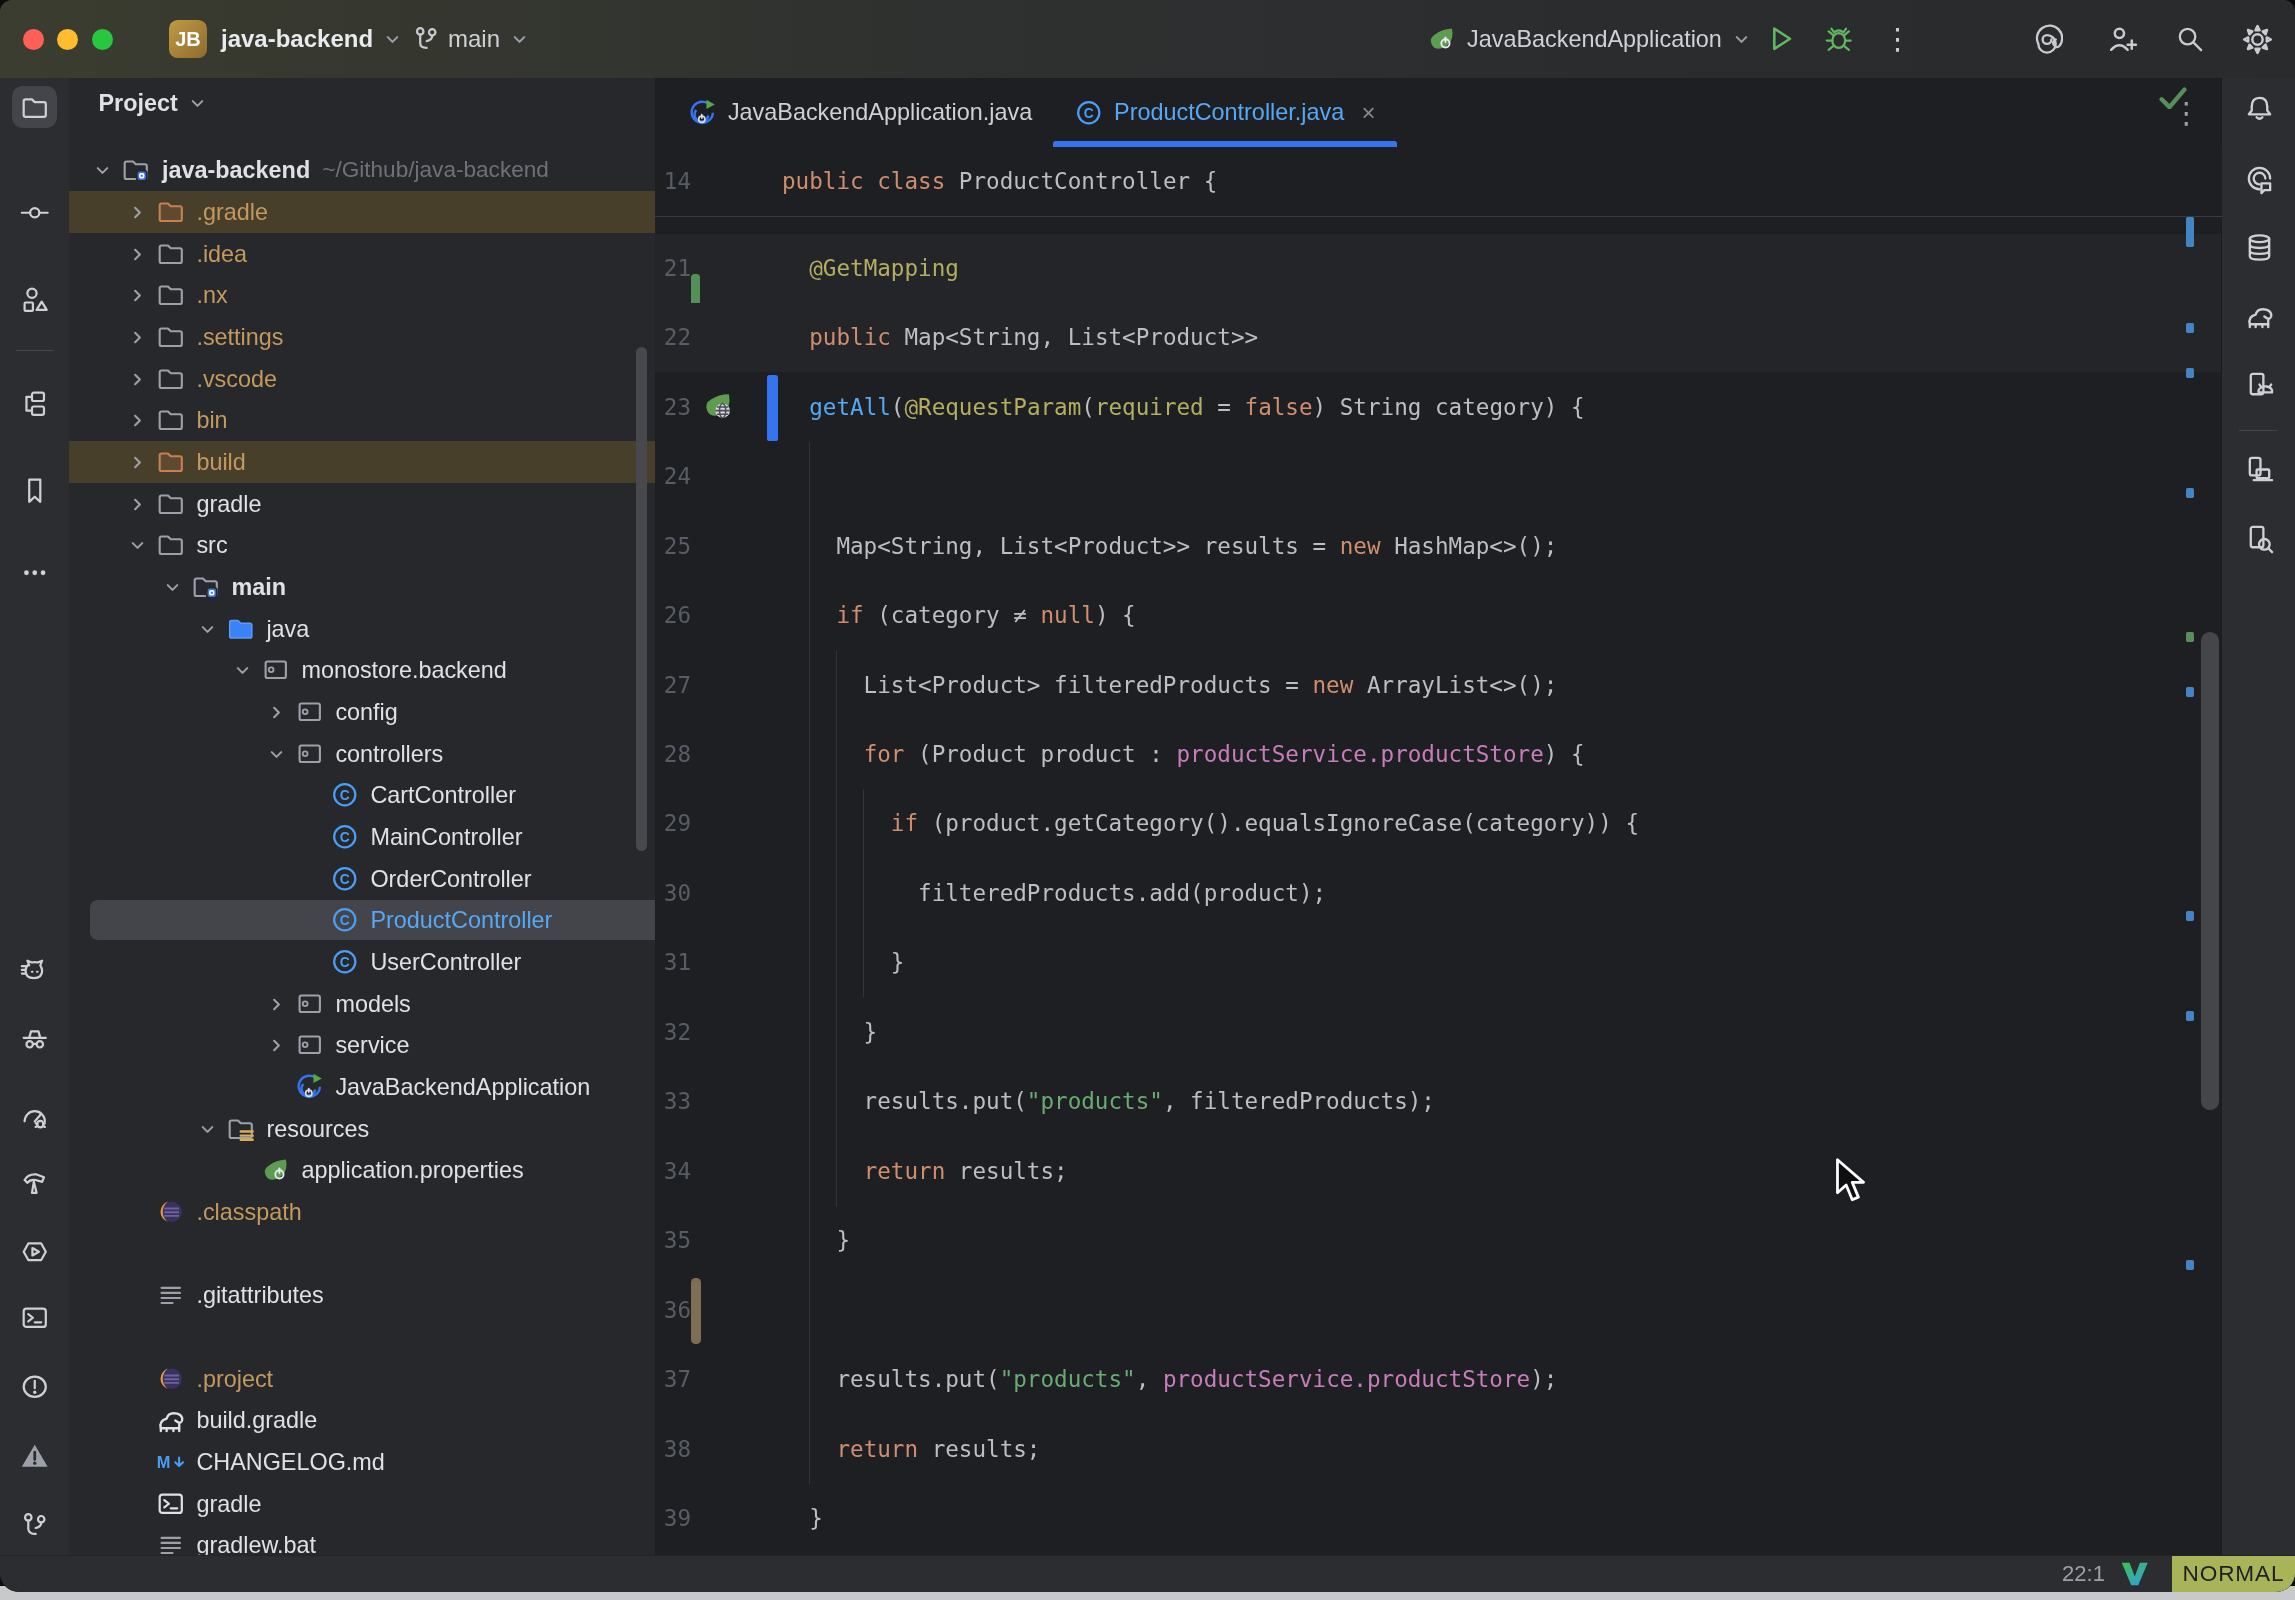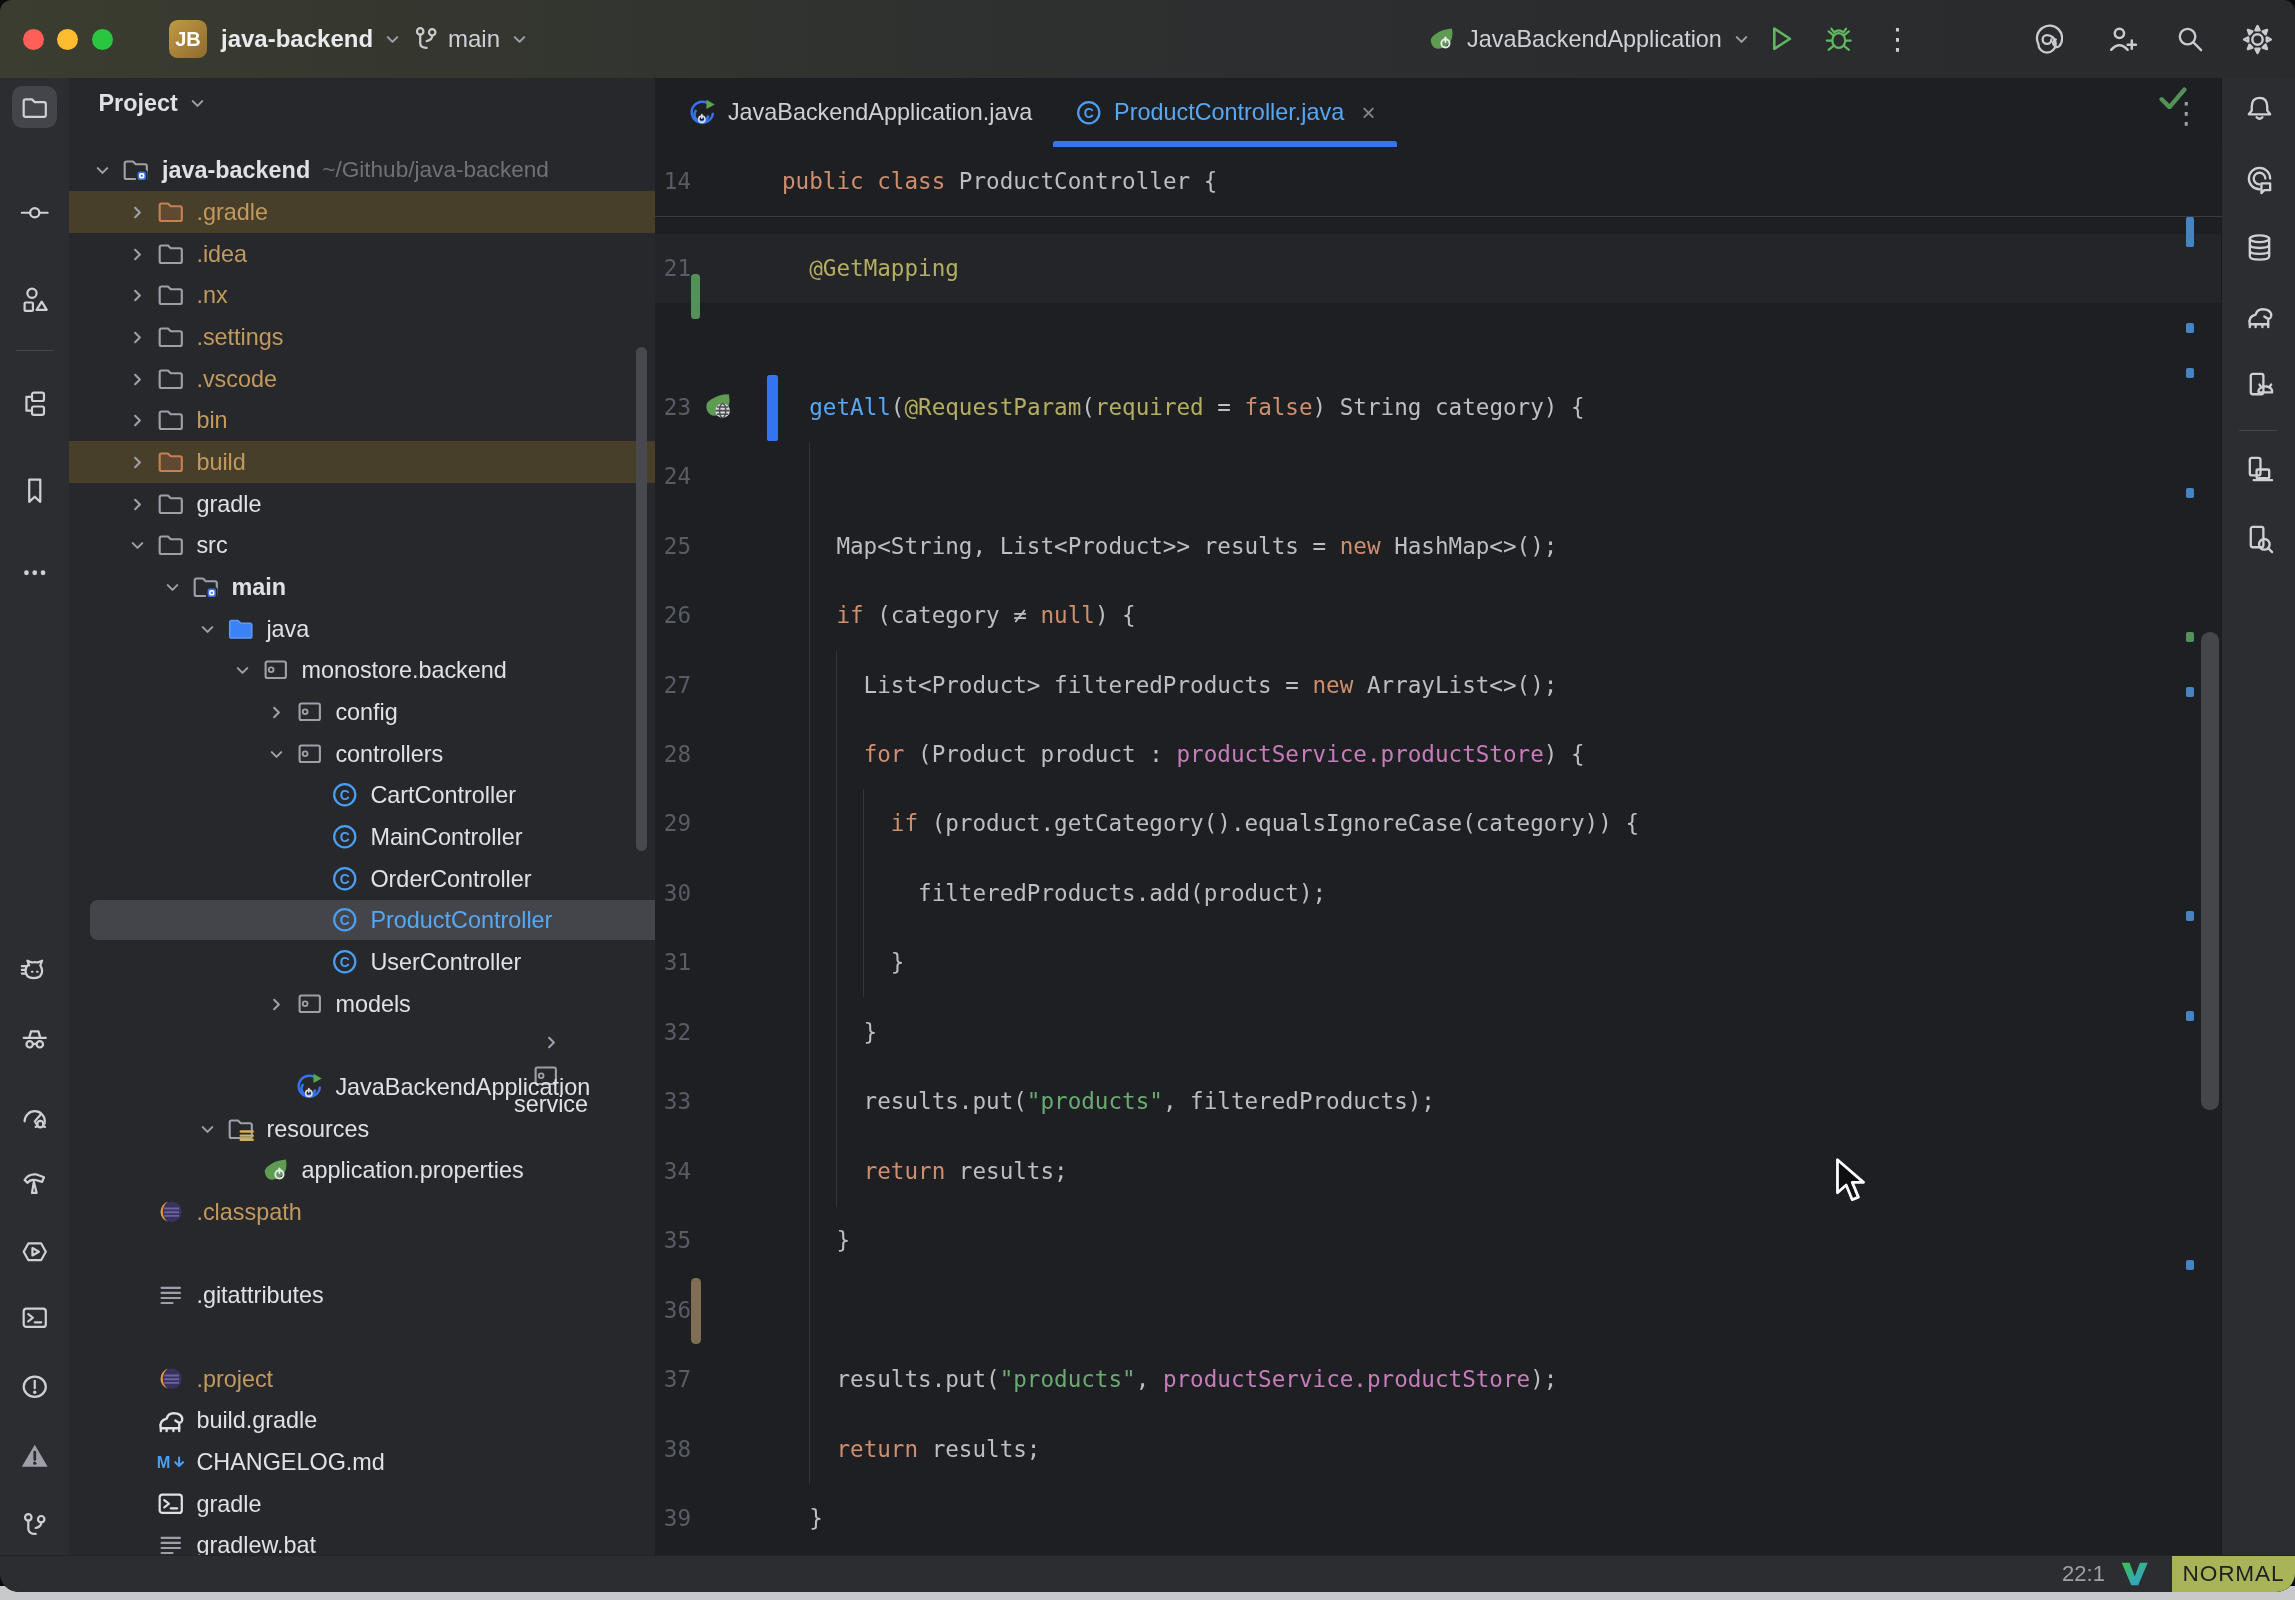--- a/index.html
+++ b/index.html
@@ -547,21 +547,21 @@
               </svg>
             </span>
             <span class="t-icon">
               <svg width="29.5" height="29.5" viewBox="0 0 32 32">
                 <rect fill="none" stroke="#9da0a8" stroke-width="2.3" x="5" y="7" width="22" height="18" rx="2"></rect>
                 <circle fill="none" stroke="#9da0a8" stroke-width="2" cx="11" cy="16" r="2.6"></circle>
               </svg>
             </span>
             <span class="t-label">models</span>
           </div>
-          <div class="tree-row" style="top: 946px; padding-left: 189px; flex-direction: column;">
+          <div class="tree-row" style="top: 946px; padding-left: 189px;">
             <span class="t-chev">
               <svg width="19" height="19" viewBox="0 0 20 20">
                 <path fill="none" stroke="#9da0a8" stroke-width="2.2" stroke-linecap="round" stroke-linejoin="round" d="M7.5 5 L12.5 10 L7.5 15"></path>
               </svg>
             </span>
             <span class="t-icon">
               <svg width="29.5" height="29.5" viewBox="0 0 32 32">
                 <rect fill="none" stroke="#9da0a8" stroke-width="2.3" x="5" y="7" width="22" height="18" rx="2"></rect>
                 <circle fill="none" stroke="#9da0a8" stroke-width="2" cx="11" cy="16" r="2.6"></circle>
               </svg>
@@ -711,20 +711,24 @@
           <div class="guide" style="left: 181px; top: 504px; height: 556px;"></div>
           <div class="guide" style="left: 208px; top: 642px; height: 208px;"></div>
           <div class="sticky">
             <span class="ln">14</span>
             <span class="ctext"><span class="tk-k">public</span><span class="tk-p"> </span><span class="tk-k">class</span><span class="tk-p"> ProductController {</span></span>
           </div>
           <div class="cline hl" style="top: 87px;">
             <span class="ln">21</span>
             <span class="ctext"><span class="tk-p">  </span><span class="tk-a">@GetMapping</span></span>
             <div class="gut-add" style="top: 40px; height: 45px;"></div>
+          </div>
+          <div class="cline hl" style="top: 156px;">
+            <span class="ln">22</span>
+            <span class="ctext"><span class="tk-p">  </span><span class="tk-k">public</span><span class="tk-p"> Map&lt;String, List&lt;Product&gt;&gt;</span></span>
           </div>
           <div class="cline" style="top: 226px;">
             <span class="ln">23</span>
             <span class="ctext"><span class="tk-p">  </span><span class="tk-m">getAll</span><span class="tk-p">(</span><span class="tk-a">@RequestParam</span><span class="tk-p">(</span><span class="tk-a">required</span><span class="tk-p"> = </span><span class="tk-k">false</span><span class="tk-p">) String category) {</span></span>
             <div class="ep-icon">
               <svg width="33" height="33" viewBox="0 0 32 32">
                 <path fill="#5e9c52" d="M26 4 q3 13-7 19 q-10 5-14-3 q-3-7 4-11 q7-5 17-5 z"></path>
                 <circle cx="20" cy="20" r="7" fill="#d8dadf"></circle>
                 <ellipse cx="20" cy="20" rx="3" ry="7" fill="none" stroke="#4b4e54" stroke-width="1.5"></ellipse>
                 <path d="M13 20 h14 M14.5 16.5 h11 M14.5 23.5 h11" stroke="#4b4e54" stroke-width="1.5" fill="none"></path>

